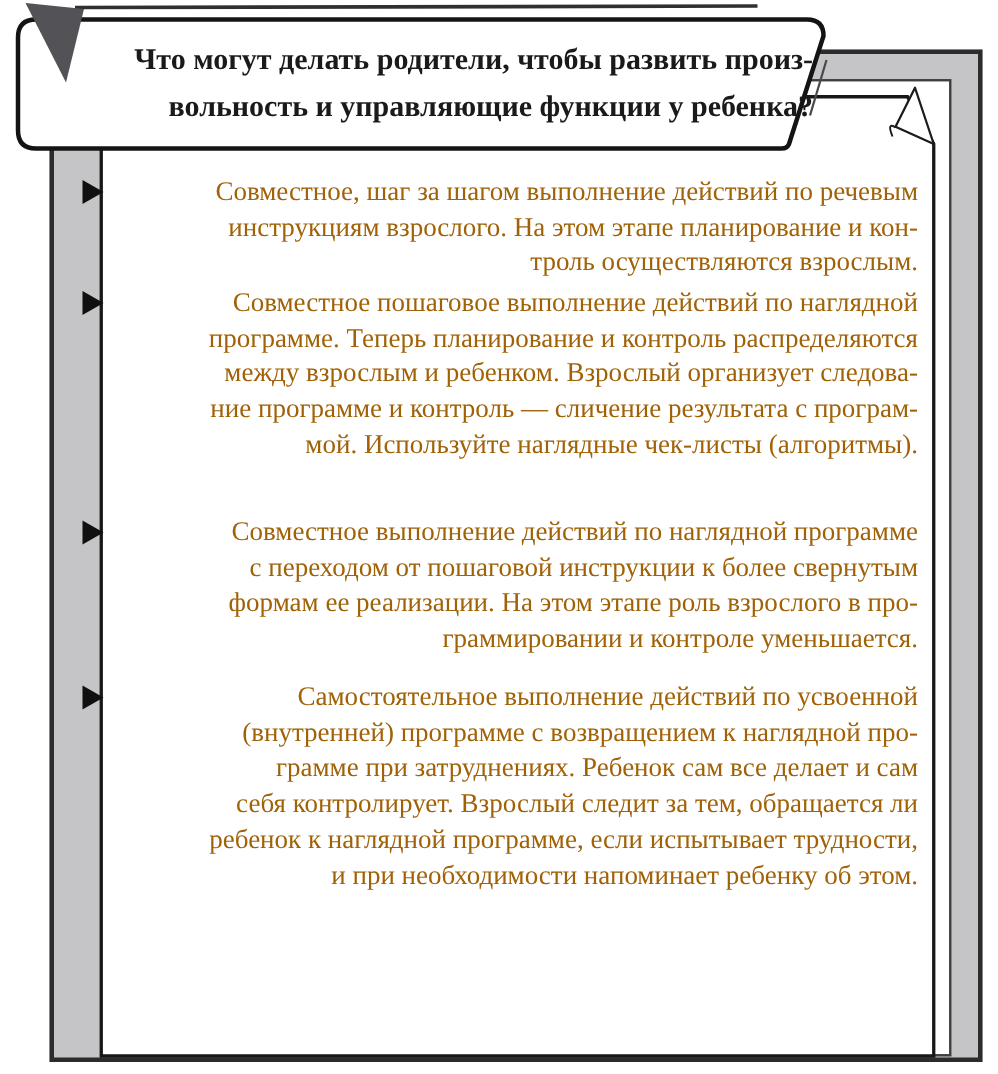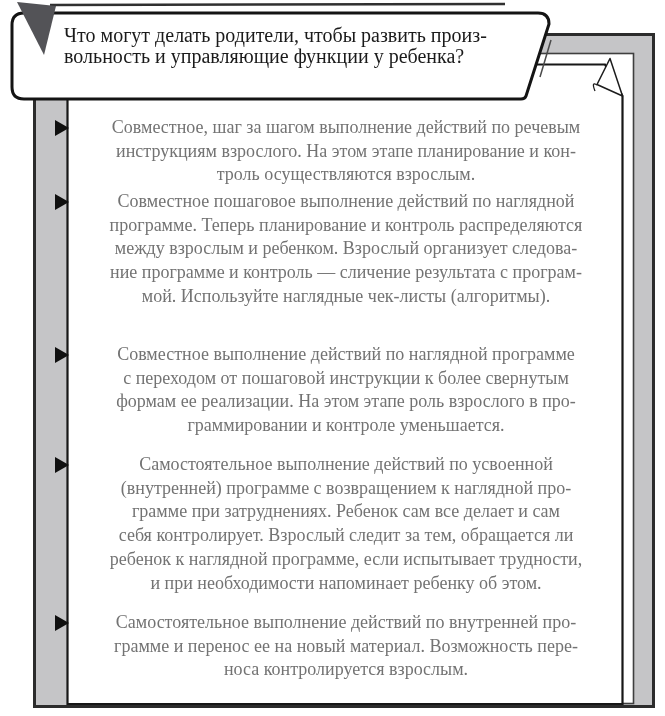--- a/index.html
+++ b/index.html
@@ -20,30 +20,31 @@
   
   .list-item{position:absolute;left:55px;width:557px;z-index:3;}
   .bullet{
     position:absolute;left:0;top:4px;width:0;height:0;
     border-left:14px solid #101010;
     border-top:8.5px solid transparent;
     border-bottom:8.5px solid transparent;
   }
   .item-text{
     margin-left:25px;width:532px;
-    font-size:18px;line-height:23.7px;color:#737373;
-    white-space:pre-line;text-align:center;
+    font-size:18px;line-height:23.7px;color:#a16207;
+    white-space:pre-line;text-align:right;
   }
 
   
   .callout-svg{z-index:4;}
   .callout-text{
     position:absolute;left:64px;top:25px;width:478px;z-index:5;
-    font-size:20px;line-height:21px;font-weight:normal;color:#1a1a1a;
+    font-size:20px;line-height:31px;font-weight:bold;color:#1a1a1a;
     white-space:pre-line;
+    text-align:right;
   }
 </style>
 </head>
 <body>
 
 <div class="canvas">
 
   <div class="frame"></div>
 
   <svg class="abs sheets" width="665" height="716" viewBox="0 0 665 716">
@@ -83,26 +84,20 @@
 ребенок к наглядной программе, если испытывает трудности,
 и при необходимости напоминает ребенку об этом.</div>
   </div>
   <div class="list-item" style="top:343px">
     <span class="bullet"></span>
     <div class="item-text">Совместное выполнение действий по наглядной программе
 с переходом от пошаговой инструкции к более свернутым
 формам ее реализации. На этом этапе роль взрослого в про-
 граммировании и контроле уменьшается.</div>
   </div>
-  <div class="list-item" style="top:611px">
-    <span class="bullet"></span>
-    <div class="item-text">Самостоятельное выполнение действий по внутренней про-
-грамме и перенос ее на новый материал. Возможность пере-
-носа контролируется взрослым.</div>
-  </div>
 
   <svg class="abs callout-svg" width="665" height="716" viewBox="0 0 665 716">
     <path d="M24,13 H538 Q549,13 549,24 L526,96 Q525,99 521,99 H24 Q12,99 12,87 V25 Q12,13 24,13 Z" fill="#ffffff" stroke="#141414" stroke-width="3"></path>
     <path d="M17,2 L56,6 L44,55 Z" fill="#535357"></path>
   </svg>
   <div class="callout-text">Что могут делать родители, чтобы развить произ-
 вольность и управляющие функции у ребенка?</div>
 
 </div>
 

